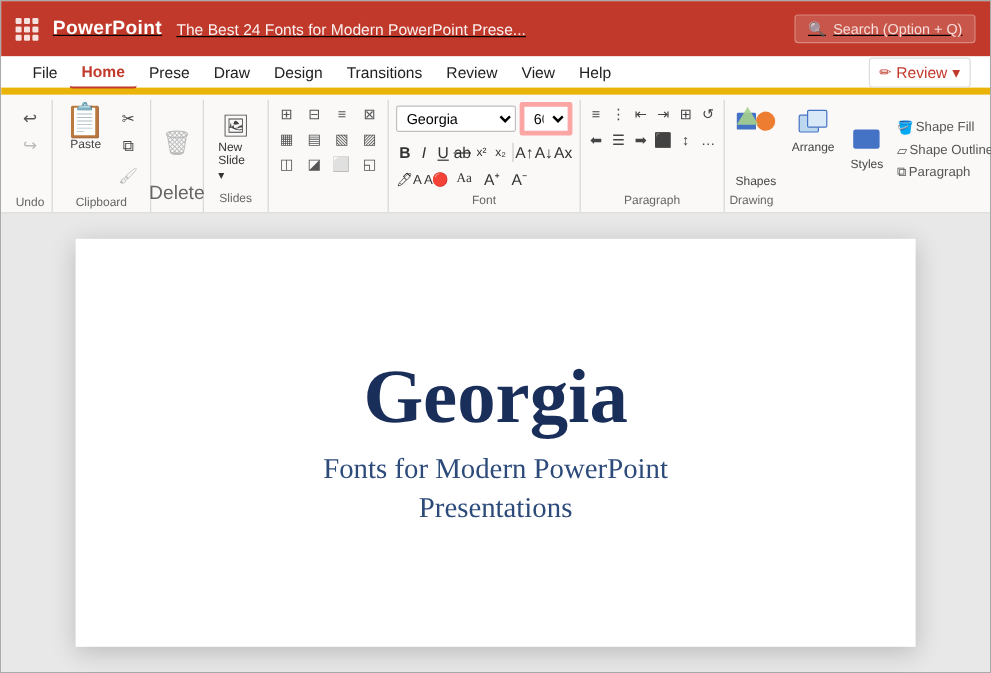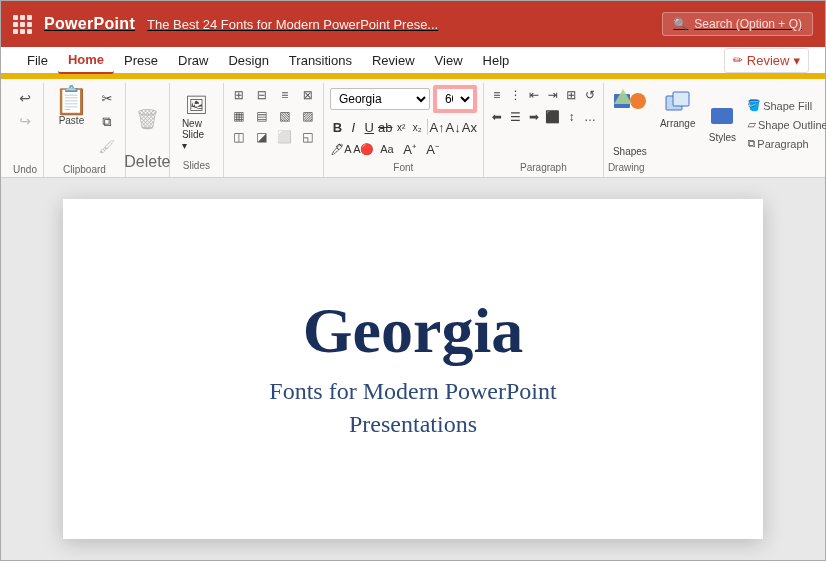--- a/index.html
+++ b/index.html
@@ -609,21 +609,21 @@
           <div class="fmt-btn" style="font-size:10px;">x²</div>
           <div class="fmt-btn" style="font-size:10px;">x₂</div>
           <div class="sep"></div>
           <div class="fmt-btn">A↑</div>
           <div class="fmt-btn">A↓</div>
           <div class="fmt-btn">Ax</div>
         </div>
         <div class="font-row3">
           <div class="fmt-btn" style="font-size:11px;">🖊A</div>
           <div class="fmt-btn" style="font-size:11px;">A🔴</div>
-          <div class="fmt-btn" style="font-size:11px;">Aa</div>
+          <div class="fmt-btn" style="font-size:11px;font-family:Liberation Serif, serif;">Aa</div>
           <div class="fmt-btn" style="font-size:13px;">A⁺</div>
           <div class="fmt-btn" style="font-size:13px;">A⁻</div>
         </div>
         <div class="font-group-label">Font</div>
       </div>
 
       <div class="para-group">
         <div class="para-row">
           <div class="para-btn">≡</div>
           <div class="para-btn">⋮</div>

